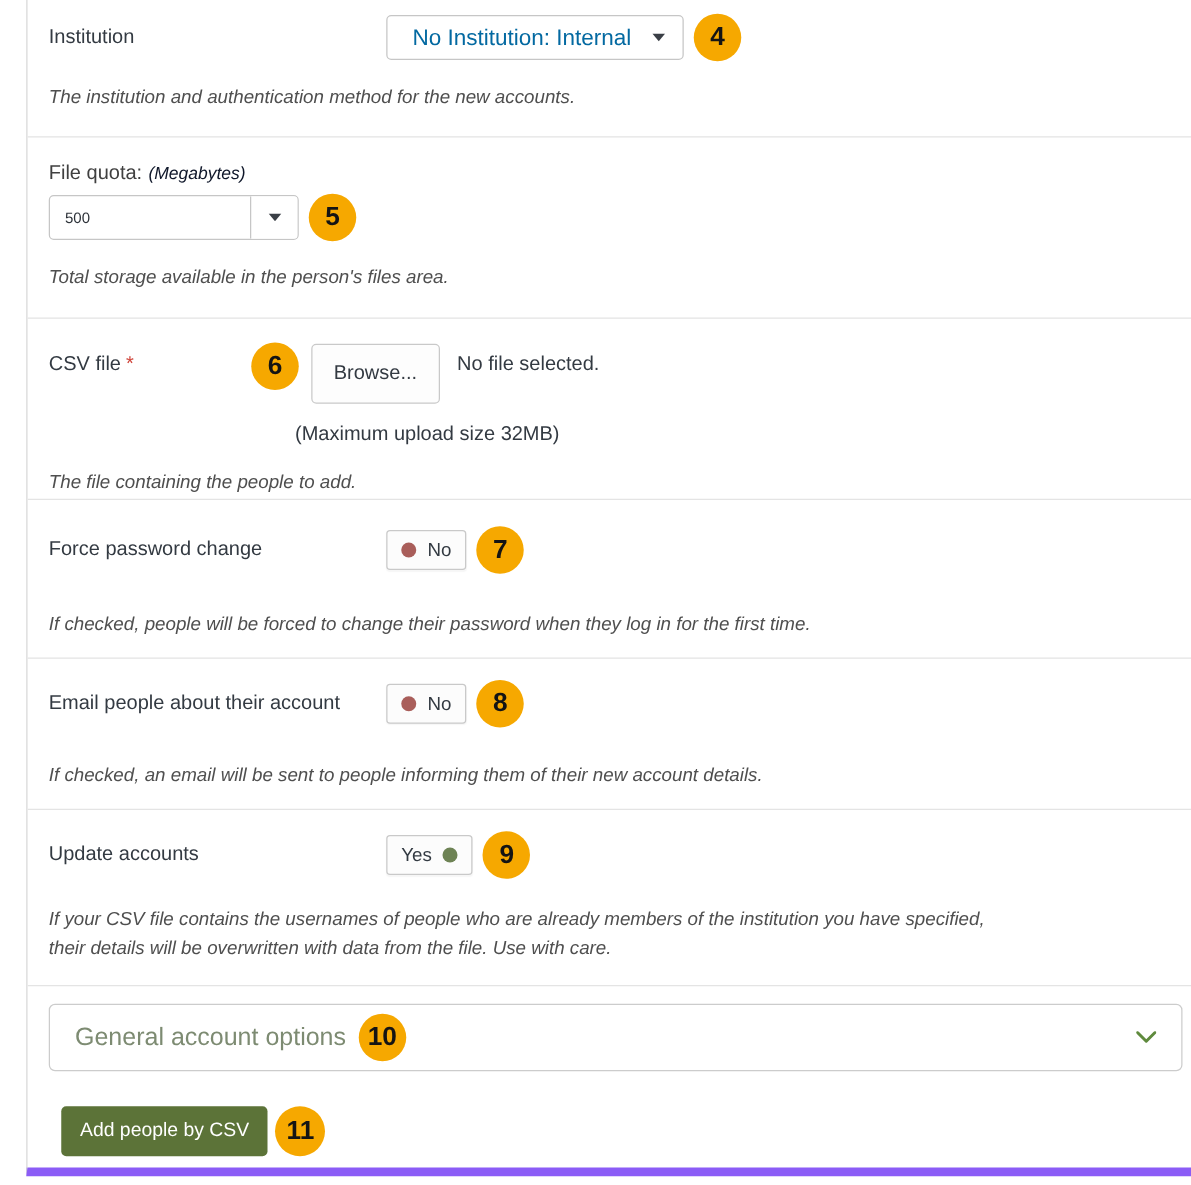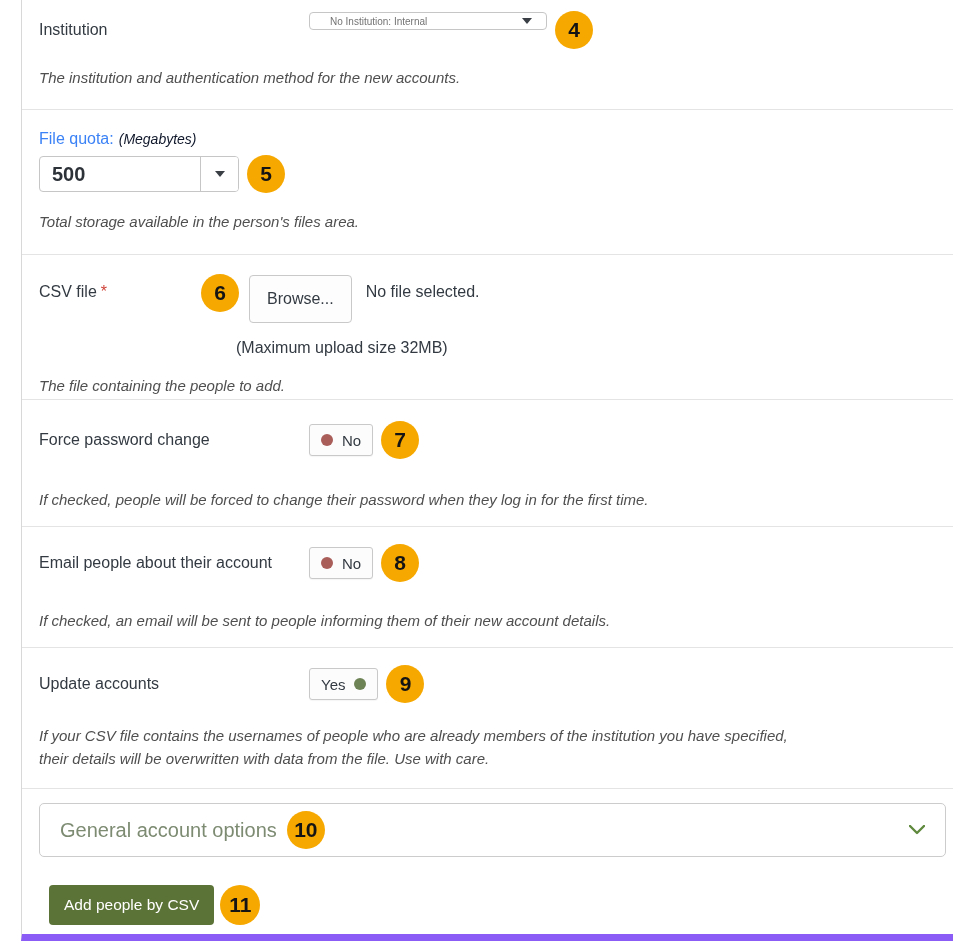--- a/index.html
+++ b/index.html
@@ -17,40 +17,40 @@
   .s5 { height:121px; padding-top:20px; }
   .s6 { height:141px; padding-top:20px; }
   .frow { display:flex; align-items:flex-start; }
   .flabel { flex:0 0 270px; font-size:16px; color:#333a42; padding-top:8px; line-height:1.2; }
   .flabel.tgl { padding-top:6px; }
   .req { color:#cf4339; margin-left:4px; }
   .help { font-style:italic; color:#4f4f4f; font-size:15px; line-height:1.5; }
 
   
   .select {
-    width:238px; height:18px; border:1px solid #c6c6c6; border-radius:4px; background:#fff;
+    width:238px; height:36px; border:1px solid #c6c6c6; border-radius:4px; background:#fff;
     display:flex; align-items:center; justify-content:space-between;
-    padding:0 14px 0 20px; font-size:10px; color:#737373; cursor:pointer;
+    padding:0 14px 0 20px; font-size:18px; color:#0369a1; cursor:pointer;
   }
   .caret-down { width:0; height:0; border-left:5px solid transparent; border-right:5px solid transparent; border-top:6px solid #3a3f46; }
 
   
   .badge {
     flex:0 0 auto; width:38px; height:38px; border-radius:50%;
     background:#f6a800; color:#141414; font-weight:bold; font-size:21px;
     display:flex; align-items:center; justify-content:center; margin-left:8px;
   }
 
   
-  .quota-label { font-size:16px; color:#3b82f6; }
+  .quota-label { font-size:16px; color:#404040; }
   .quota-suffix { font-style:italic; font-size:14px; color:#0f172a; margin-left:5px; }
   .combo { display:flex; width:200px; height:36px; border:1px solid #c6c6c6; border-radius:4px; background:#fff; margin-top:8px; overflow:hidden; }
   .combo input {
     flex:1; min-width:0; border:none; outline:none; padding:0 0 0 12px;
-    font-size:20px; color:#2d3239; font-family:"Liberation Sans", sans-serif; background:transparent;font-weight:bold;
+    font-size:12px; color:#2d3239; font-family:"Liberation Sans", sans-serif; background:transparent;
   }
   .combo-btn { width:38px; border-left:1px solid #c6c6c6; display:flex; align-items:center; justify-content:center; background:#fff; cursor:pointer; }
   .combo-row { display:flex; align-items:flex-start; }
   .combo-row .badge { margin-top:7px; }
 
   
   .csv-label { flex:0 0 150px; font-size:16px; color:#333a42; padding-top:8px; }
   .csv-row .badge { margin-left:12px; margin-top:-1px; }
   .browse-btn {
     height:48px; margin-left:10px; padding:0 17px; border:1px solid #c9c9c9; border-radius:4px;

